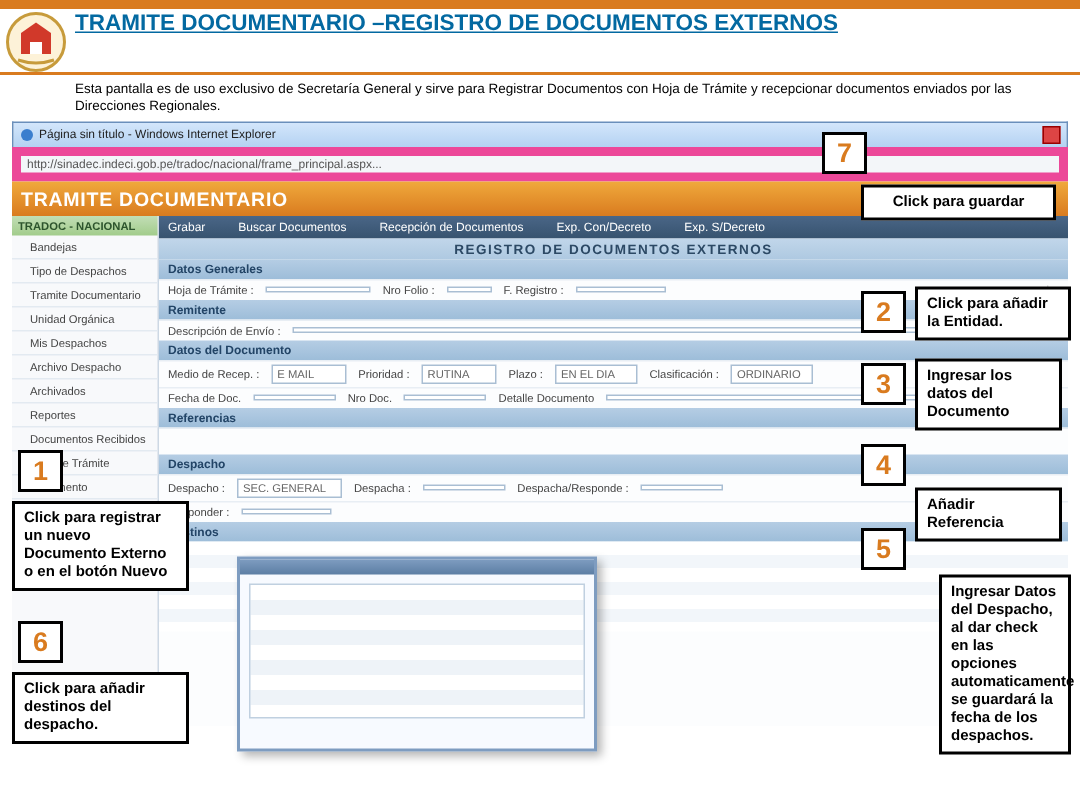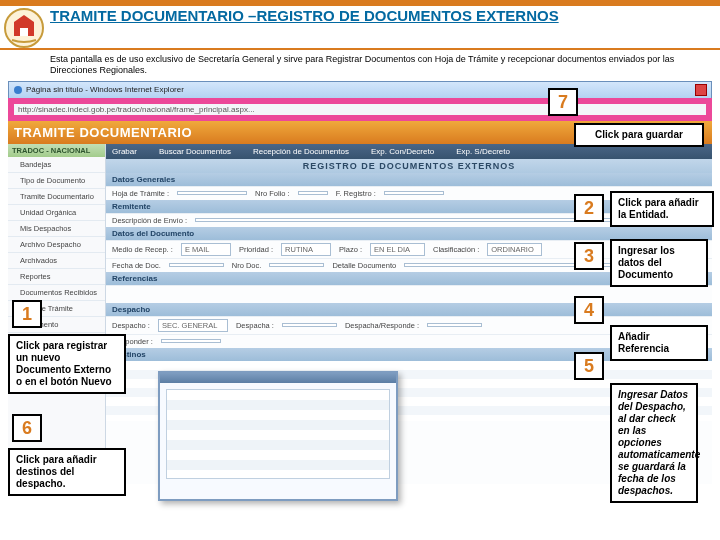--- a/index.html
+++ b/index.html
@@ -62,21 +62,21 @@
     </div>
   </div>
   <div class="addr">http://sinadec.indeci.gob.pe/tradoc/nacional/frame_principal.aspx...</div>
 
   <div class="banner">TRAMITE DOCUMENTARIO</div>
 
   <div class="content">
     <div class="sidebar">
       <div class="sb-head">TRADOC - NACIONAL</div>
       <div class="sb-item">Bandejas</div>
-      <div class="sb-item">Tipo de Documento</div>
+      <div class="sb-item">Tipo de Despachos</div>
       <div class="sb-item">Tramite Documentario</div>
       <div class="sb-item">Unidad Orgánica</div>
       <div class="sb-item">Mis Despachos</div>
       <div class="sb-item">Archivo Despacho</div>
       <div class="sb-item">Archivados</div>
       <div class="sb-item">Reportes</div>
       <div class="sb-item">Documentos Recibidos</div>
       <div class="sb-item">Hoja de Trámite</div>
       <div class="sb-item">Documento</div>
       <div class="sb-item">Seguimiento de Documento</div>
@@ -170,16 +170,16 @@
 <div class="callout-num" style="left:574px; top:242px;">3</div>
 <div class="callout-box" style="left:610px; top:239px; width:98px;">Ingresar los datos del Documento</div>
 
 <div class="callout-num" style="left:12px; top:300px;">1</div>
 <div class="callout-box" style="left:8px; top:334px; width:118px;">Click para registrar un nuevo Documento Externo o en el botón Nuevo</div>
 
 <div class="callout-num" style="left:574px; top:296px;">4</div>
 <div class="callout-box" style="left:610px; top:325px; width:98px;">Añadir Referencia</div>
 
 <div class="callout-num" style="left:574px; top:352px;">5</div>
-<div class="callout-box" style="left:610px; top:383px; width:88px;font-style:italic;">Ingresar Datos del Despacho, al dar check en las opciones automaticamente se guardará la fecha de los despachos.</div>
+<div class="callout-box" style="left:626px; top:383px; width:88px;">Ingresar Datos del Despacho, al dar check en las opciones automaticamente se guardará la fecha de los despachos.</div>
 
 <div class="callout-num" style="left:12px; top:414px;">6</div>
 <div class="callout-box" style="left:8px; top:448px; width:118px;">Click para añadir destinos del despacho.</div>
 
 </body></html>

